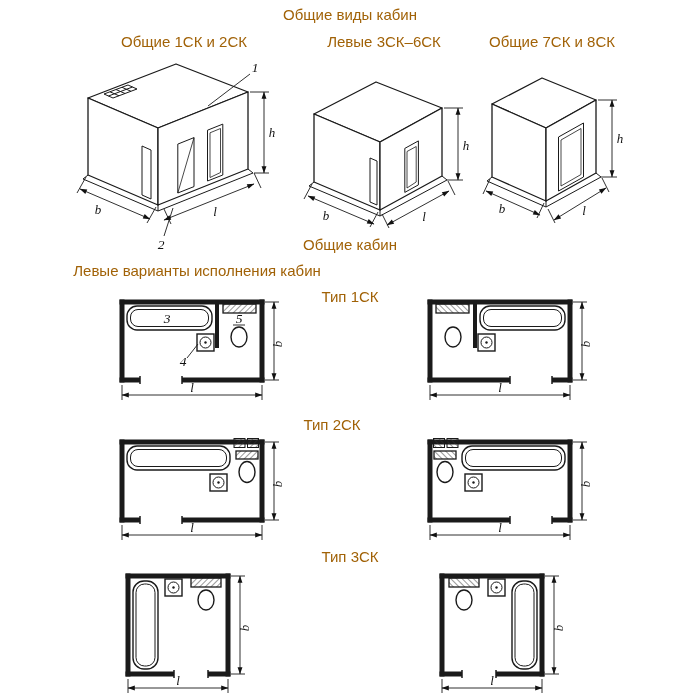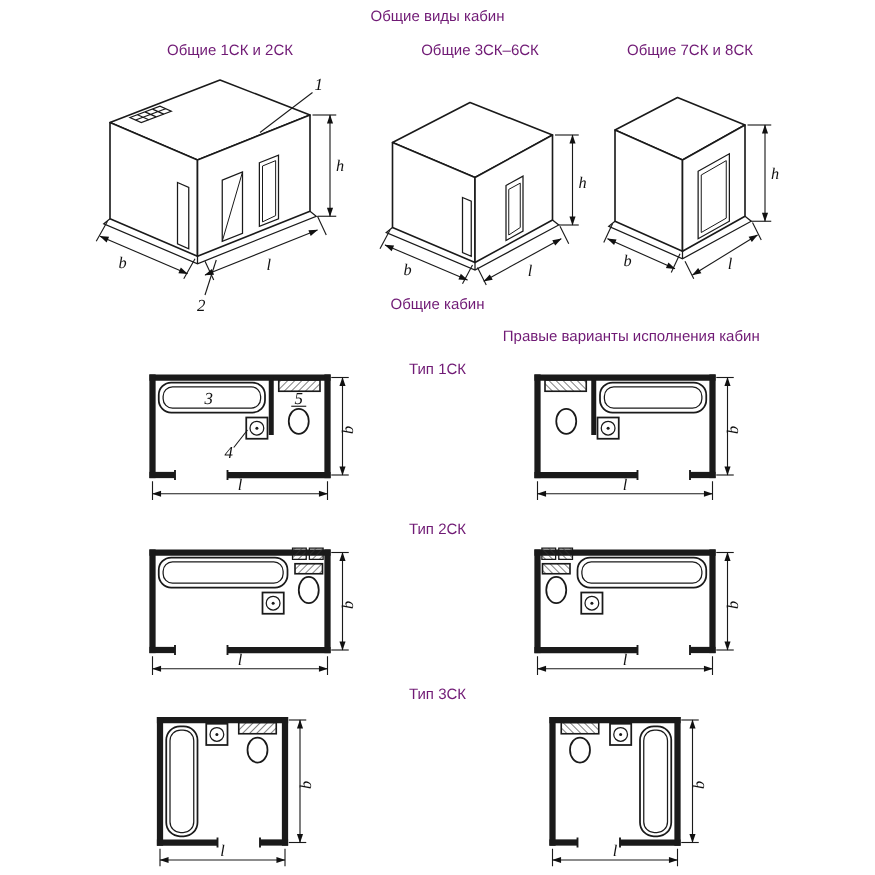--- a/index.html
+++ b/index.html
@@ -1,18 +1,18 @@
 <!DOCTYPE html>
 <html><head>
 <meta charset="utf-8">
 <style>
   html,body{margin:0;padding:0;background:#fff;}
   .canvas{position:relative;width:700px;height:700px;background:#fff;overflow:hidden;
           font-family:"Liberation Sans",sans-serif;color:#111;}
-  .lbl{position:absolute;transform:translateX(-50%);font-size:12px;white-space:nowrap;color:#701a75;}
+  .lbl{position:absolute;transform:translateX(-50%);font-size:15px;white-space:nowrap;color:#a16207;}
   .canvas svg{position:absolute;overflow:visible;}
   .dim{font:italic 13px "Liberation Serif",serif;fill:#111;text-anchor:middle;}
   .co{font:italic 13.5px "Liberation Serif",serif;fill:#111;text-anchor:middle;}
   .edge{stroke:#1a1a1a;fill:#fff;stroke-width:1.3;stroke-linejoin:round;}
   .thin{stroke:#1a1a1a;fill:none;stroke-width:1;}
   .leader{stroke:#1a1a1a;fill:none;stroke-width:0.9;}
   .dimln{stroke:#1a1a1a;fill:none;stroke-width:0.9;}
 </style>
 </head>
 <body>
@@ -25,21 +25,21 @@
         <line x1="0" y1="0" x2="0" y2="4" stroke="#333" stroke-width="1"></line>
       </pattern>
       <marker id="arr" viewBox="0 0 10 10" refX="9.5" refY="5" markerWidth="11" markerHeight="8" orient="auto-start-reverse">
         <path d="M0,1.6 L10,5 L0,8.4 z" fill="#111"></path>
       </marker>
     </defs>
   </svg>
 
   <div class="lbl" style="left:350px;top:6px">Общие виды кабин</div>
   <div class="lbl" style="left:184px;top:33px">Общие 1СК и 2СК</div>
-  <div class="lbl" style="left:384px;top:33px">Общие 3СК–6СК</div>
+  <div class="lbl" style="left:384px;top:33px">Левые 3СК–6СК</div>
   <div class="lbl" style="left:552px;top:33px">Общие 7СК и 8СК</div>
 
   <svg style="left:58px;top:50px" width="225" height="204" viewBox="0 0 225 204">
     <g>
       <path class="edge" d="M30,48 L118,14 L190,42 L100,78 Z"></path>
       <path class="edge" d="M30,48 L100,78 L100,155 L30,125 Z"></path>
       <path class="edge" d="M100,78 L190,42 L190,119 L100,155 Z"></path>
       <path class="thin" d="M30,125 L25,129 L100,161 L195,123 L190,119 M100,155 L100,161"></path>
 
       <g class="thin">
@@ -129,24 +129,24 @@
       <line x1="128" y1="44" x2="147" y2="44"></line>
       <line x1="131" y1="121" x2="147" y2="121"></line>
       <line x1="142" y1="44" x2="142" y2="121" marker-start="url(#arr)" marker-end="url(#arr)"></line>
     </g>
     <text class="dim" x="32" y="157">b</text>
     <text class="dim" x="114" y="159">l</text>
     <text class="dim" x="150" y="87">h</text>
   </svg>
 
   <div class="lbl" style="left:350px;top:236px">Общие кабин</div>
-  <div class="lbl" style="left:505px;top:262px">Правые варианты исполнения кабин</div>
+  <div class="lbl" style="left:197px;top:262px">Левые варианты исполнения кабин</div>
 
   <div class="lbl" style="left:350px;top:288px">Тип 1СК</div>
-  <div class="lbl" style="left:350px;top:416px">Тип 2СК</div>
+  <div class="lbl" style="left:332px;top:416px">Тип 2СК</div>
   <div class="lbl" style="left:350px;top:548px">Тип 3СК</div>
 
   <svg style="left:112px;top:292px" width="175" height="118" viewBox="0 0 175 118">
     <g stroke="#1a1a1a" fill="none">
       <g stroke-width="5">
         <line x1="7.5" y1="10" x2="152.5" y2="10"></line>
         <line x1="10" y1="7.5" x2="10" y2="90.5"></line>
         <line x1="150" y1="7.5" x2="150" y2="90.5"></line>
         <line x1="7.5" y1="88" x2="28" y2="88"></line>
         <line x1="70" y1="88" x2="152.5" y2="88"></line>

